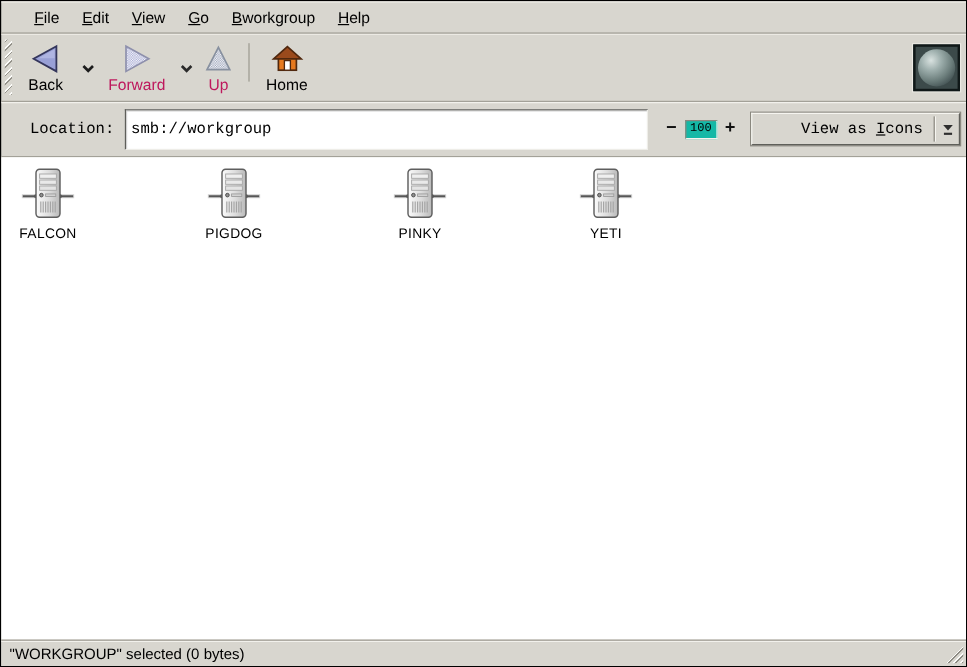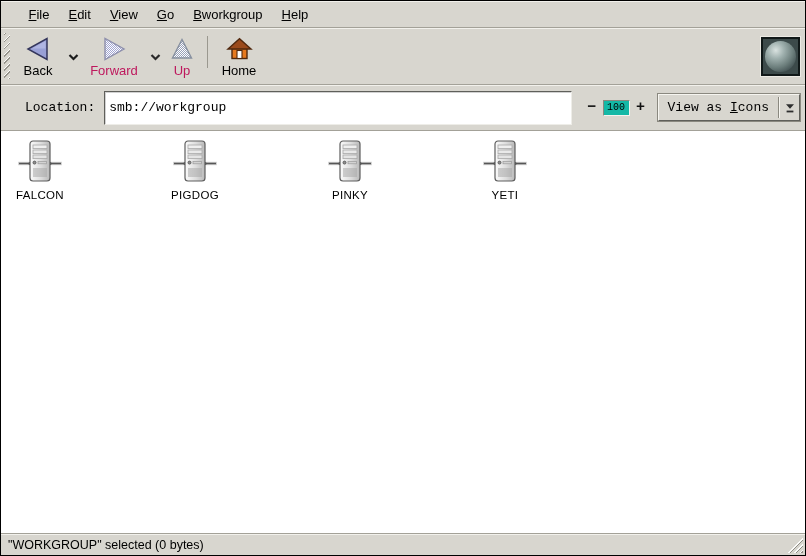--- a/index.html
+++ b/index.html
@@ -93,21 +93,21 @@
     font-size:10px; text-align:center; line-height:14px; color:#000;
   }
   .view-btn {
     flex:none; margin-left:9px; margin-right:5px; height:27px;
     display:flex; align-items:center;
     background:#d8d6cf; cursor:default;
     border:1px solid; border-color:#f6f5f0 #5f5f5a #5f5f5a #f6f5f0;
     box-shadow:0 0 0 1px #8a887f;
     font-size:13px;
   }
-  .view-btn .vlabel { padding:0 9px; white-space:nowrap; }
+  .view-btn .vlabel { padding:0 9px; white-space:nowrap;margin-left:32px; }
   .view-btn .vsep { align-self:stretch; margin:2px 0; width:0;
     border-left:1px solid #8a887f; border-right:1px solid #f6f5f0; }
   .view-btn .vind { width:19px; display:flex; justify-content:center; }
 
   
   .content {
     flex:1; background:#fff; overflow:hidden;
     padding-top:9px;
     display:flex; align-items:flex-start;
   }

